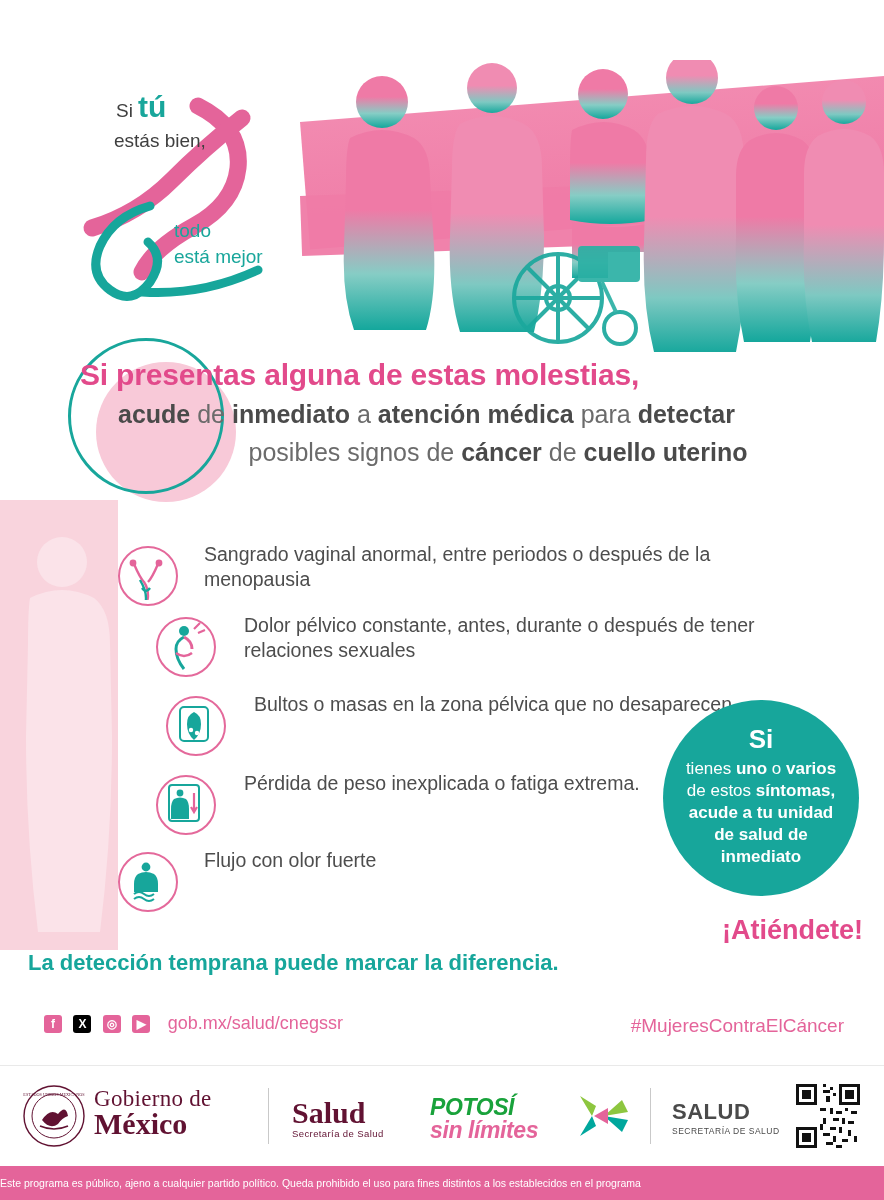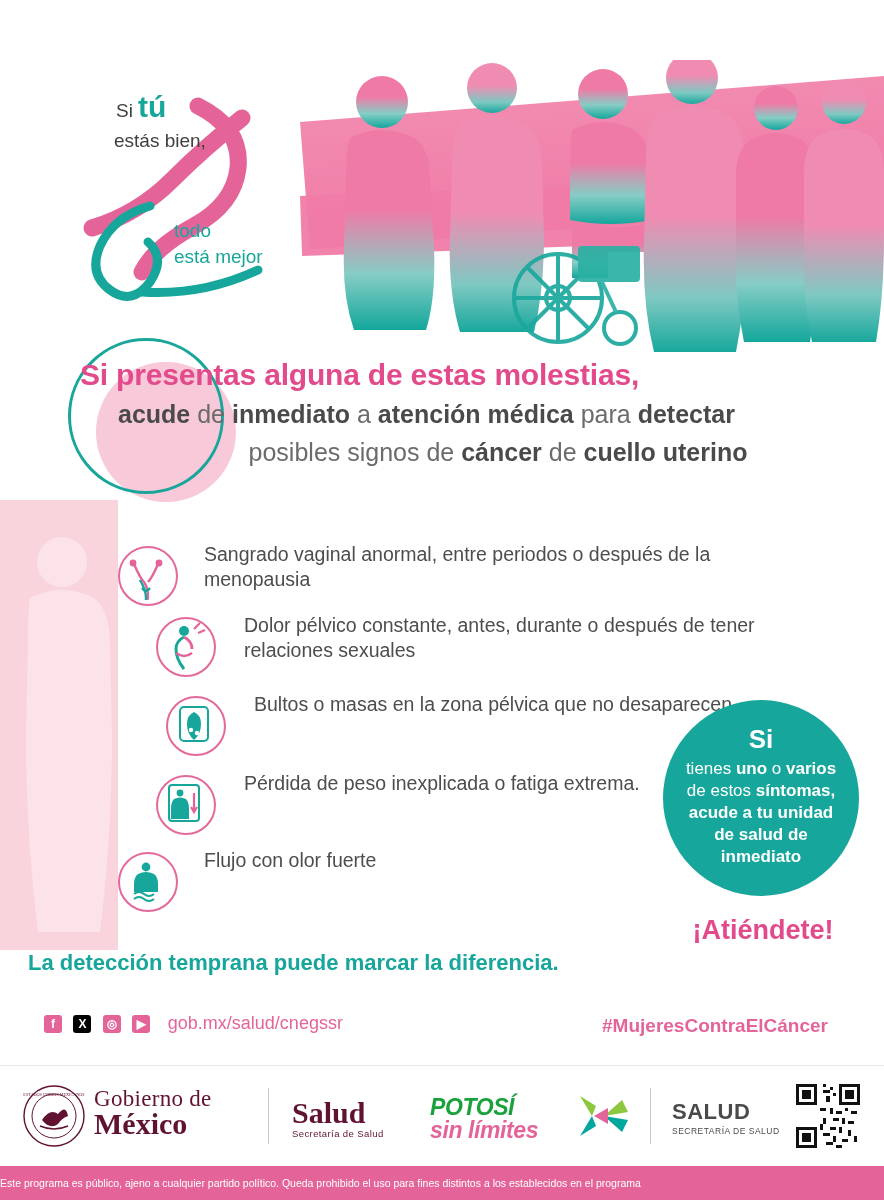--- a/index.html
+++ b/index.html
@@ -69,37 +69,37 @@
 
   
   .cta-circle{
     position:absolute;left:663px;top:200px;width:196px;height:196px;border-radius:50%;
     background:#17a69b;color:#fff;text-align:center;
   }
   .cta-si{font-size:26px;font-weight:bold;margin-top:24px;}
   .cta-body{font-size:17px;line-height:22px;margin-top:3px;padding:0 10px;}
   .cta-body b{font-weight:bold;}
   .atiendete{
-    position:absolute;left:663px;top:415px;width:200px;text-align:center;
+    position:absolute;left:663px;top:415px;width:200px;text-align:right;
     font-size:27px;font-weight:bold;color:#e24a8b;
   }
 
   .deteccion{
     position:absolute;left:28px;top:450px;width:700px;
     font-size:22px;font-weight:bold;color:#17a69b;
   }
 
   
   .social{position:absolute;left:0;top:1005px;width:884px;height:46px;}
   .sico{display:inline-block;width:18px;height:18px;border-radius:3px;background:#e4649a;
     position:relative;vertical-align:middle;margin-right:7px;}
   .sico span{color:#fff;font-size:12px;font-weight:bold;position:absolute;left:0;top:0;width:18px;height:18px;
     line-height:18px;text-align:center;font-family:"Liberation Sans",sans-serif;}
   .sitexturl{display:inline-block;vertical-align:middle;font-size:18px;color:#e4649a;margin-left:6px;}
-  .hashtag{position:absolute;right:56px;top:10px;font-size:19px;font-weight:bold;color:#e4649a;}
+  .hashtag{position:absolute;right:40px;top:10px;font-size:19px;font-weight:normal;color:#e4649a;}
 
   
   .footer{position:absolute;left:0;top:1065px;width:884px;height:100px;background:#fff;border-top:1px solid #e9e9e9;}
   .eagle{position:absolute;left:22px;top:18px;width:64px;height:64px;}
   .gob{position:absolute;left:94px;top:20px;}
   .gob .g1{font-family:"Liberation Serif",serif;font-size:23px;color:#611232;letter-spacing:.3px;}
   .gob .g2{font-family:"Liberation Serif",serif;font-size:30px;font-weight:bold;color:#611232;margin-top:-5px;}
   .vdiv{position:absolute;top:22px;width:1px;height:56px;background:#c9c9c9;}
   .salud1{position:absolute;left:292px;top:30px;}
   .salud1 .s1{font-family:"Liberation Serif",serif;font-size:30px;color:#611232;font-weight:bold;}

